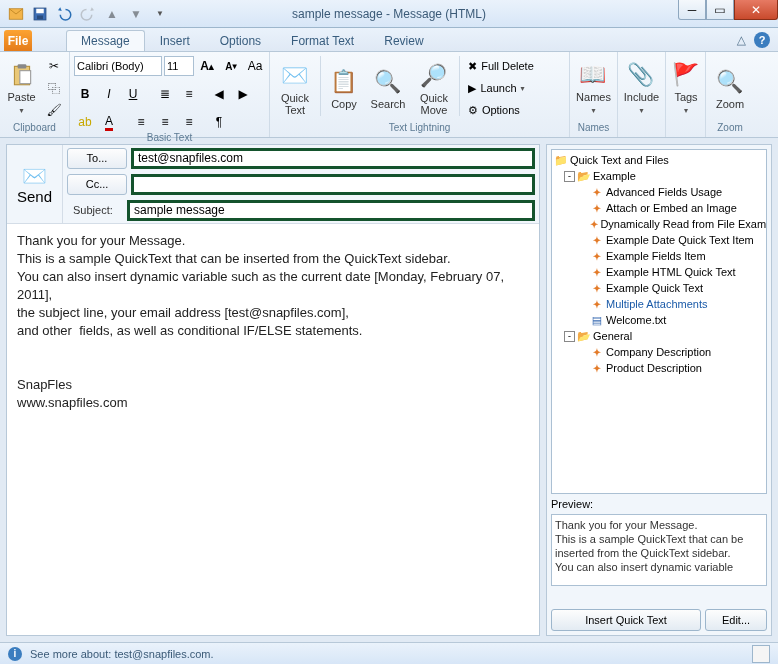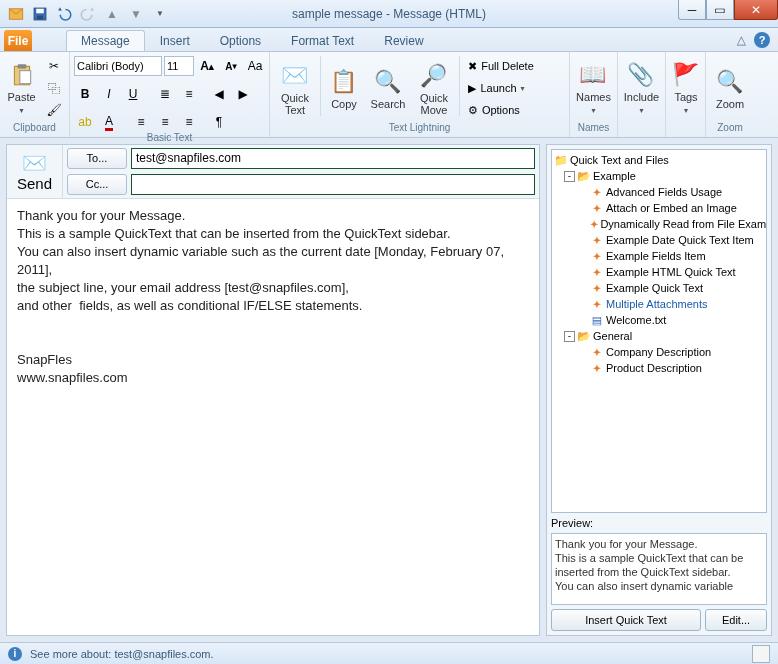--- a/index.html
+++ b/index.html
@@ -35,41 +35,41 @@
 .menu-item { height: 20px; display: flex; align-items: center; gap: 4px; padding: 0 4px; cursor: pointer; font-size: 11px; }
 
 .content { display: flex; height: 504px; background: #e1eaf4; padding: 6px; gap: 6px; }
 .compose { flex: 1; display: flex; flex-direction: column; background: #fff; border: 1px solid #b7c8d8; }
 .addr-block { display: flex; border-bottom: 1px solid #d4dde7; background: #f1f6fb; }
 .send-col { width: 56px; display: flex; flex-direction: column; align-items: center; justify-content: center; padding: 6px; border-right: 1px solid #d4dde7; cursor: pointer; }
 .addr-fields { flex: 1; }
 .addr-row { display: flex; align-items: center; height: 26px; padding: 2px 4px; gap: 4px; }
 .addr-btn { width: 60px; height: 21px; border: 1px solid #abc0d3; background: linear-gradient(#fdfdfd,#e8eef5); font-size: 11px; cursor: pointer; border-radius: 3px; }
 .addr-label { width: 56px; font-size: 11px; color: #333; text-align: left; padding-left: 6px; }
-.addr-input { flex: 1; height: 21px; border: 1px solid #14532d; padding: 0 4px; font-size: 12px; }
+.addr-input { flex: 1; height: 21px; border: 3px solid #14532d; padding: 0 4px; font-size: 12px; }
 .body-area { flex: 1; padding: 8px 10px; font-size: 13px; line-height: 18px; color: #222; overflow-y: auto; position: relative; }
 .body-area::-webkit-scrollbar { width: 16px; }
 .body-area::-webkit-scrollbar-track { background: #eef3f8; }
 .body-area::-webkit-scrollbar-thumb { background: #c3d1df; border: 1px solid #9db6cc; }
 
 .sidebar { width: 226px; display: flex; flex-direction: column; background: #f1f6fb; border: 1px solid #b7c8d8; padding: 4px; gap: 4px; }
 .search-row { display: flex; align-items: center; gap: 4px; }
 .search-row label { font-size: 11px; }
 .search-row input { flex: 1; height: 19px; border: 1px solid #abc0d3; font-size: 11px; padding: 0 2px; }
 .tree { flex: 1; background: #fff; border: 1px solid #abc0d3; overflow: auto; padding: 2px; font-size: 11px; }
 .tree-node { display: flex; align-items: center; height: 16px; cursor: pointer; white-space: nowrap; }
 .tree-node.selected { color: #1a5aa8; }
 .tree-toggle { width: 11px; height: 11px; border: 1px solid #888; display: inline-flex; align-items: center; justify-content: center; font-size: 9px; line-height: 9px; margin-right: 2px; font-family: monospace; }
 .tree-icon { width: 14px; height: 14px; display: inline-flex; align-items: center; justify-content: center; margin-right: 2px; }
 .folder-icon { color: #e2a83a; }
 .item-icon { color: #e37b29; font-size: 10px; font-weight: bold; }
 .preview-label { font-size: 11px; }
 .preview-box { height: 72px; background: #fff; border: 1px solid #abc0d3; padding: 3px; font-size: 11px; line-height: 14px; overflow-y: scroll; color: #333; }
 .btn-row { display: flex; gap: 4px; }
-.btn { flex: 1; height: 22px; border: 1px solid #9db6cc; background: linear-gradient(#fdfdfd,#e3ebf3); font-size: 11px; cursor: pointer; border-radius: 3px; }
+.btn { flex: 1; height: 22px; border: 1px solid #9db6cc; background: linear-gradient(#fdfdfd,#e3ebf3); font-size: 11px; cursor: pointer; border-radius: 3px; margin-top: 19px; }
 
 .statusbar { height: 22px; background: linear-gradient(#eaf2fb,#d7e6f7); border-top: 1px solid #b7c8d8; display: flex; align-items: center; padding: 0 8px; gap: 8px; font-size: 11px; color: #3b5a77; }
 .statusbar .avatar { margin-left: auto; width: 18px; height: 18px; border: 1px solid #9db6cc; background: #f5f5f5; }
 .dd { font-size: 8px; color: #555; }
 .info-circle { width: 14px; height: 14px; border-radius: 50%; background: #3b7dbf; color: #fff; display: inline-flex; align-items: center; justify-content: center; font-size: 10px; font-weight: bold; }
 .help-circle { width: 16px; height: 16px; border-radius: 50%; background: #3b7dbf; color: #fff; display: inline-flex; align-items: center; justify-content: center; font-size: 11px; font-weight: bold; cursor: pointer; }
 svg.i { width: 18px; height: 18px; }
 </style>
 </head>
 <body>
@@ -273,20 +273,24 @@
       </div>
       <div class="addr-fields">
         <div class="addr-row">
           <button class="addr-btn">To...</button>
           <input class="addr-input" value="test@snapfiles.com" style="">
         </div>
         <div class="addr-row">
           <button class="addr-btn">Cc...</button>
           <input class="addr-input" value="" style="">
         </div>
+        <div class="addr-row">
+          <div class="addr-label">Subject:</div>
+          <input class="addr-input" value="sample message" style="">
+        </div>
       </div>
     </div>
     <div class="body-area" style="white-space:pre-wrap">Thank you for your Message.
 This is a sample QuickText that can be inserted from the QuickText sidebar.
 You can also insert dynamic variable such as the current date [Monday, February 07, 2011],
 the subject line, your email address [test@snapfiles.com],
 and other  fields, as well as conditional IF/ELSE statements.
 
 
 SnapFles

